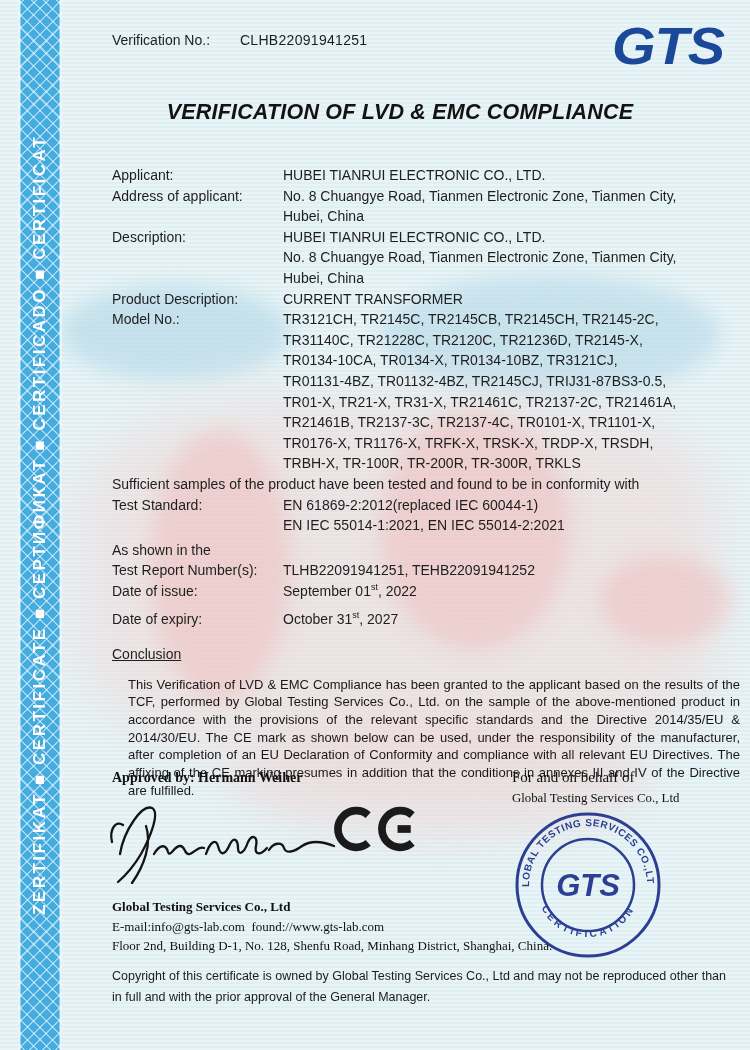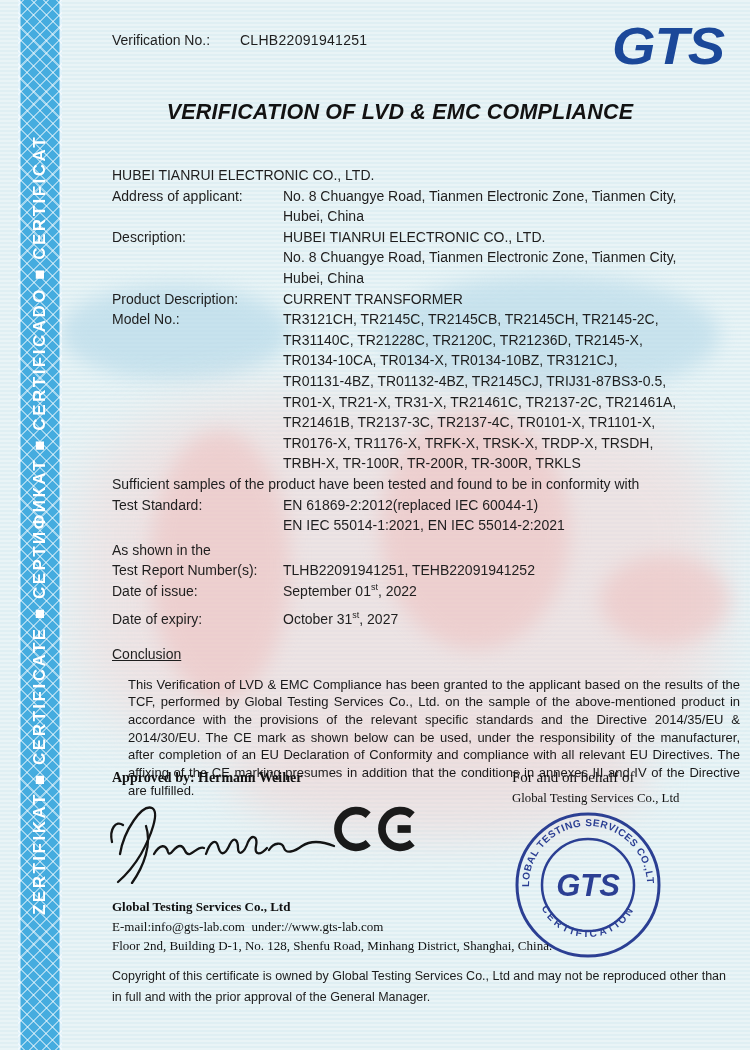--- a/index.html
+++ b/index.html
@@ -108,20 +108,21 @@
   <div class="verif-row">
     <span class="verif-label">Verification No.:</span>
     <span class="verif-value">CLHB22091941251</span>
   </div>
   <div class="logo">GTS</div>
   <div class="title">VERIFICATION OF LVD &amp; EMC COMPLIANCE</div>
 
   <div class="main">
 
     <div class="kv">
+      <div class="kl">Applicant:</div>
       <div class="kvv">
           <div>HUBEI TIANRUI ELECTRONIC CO., LTD.</div>
         </div>
     </div>
 
     <div class="kv">
       <div class="kl">Address of applicant:</div>
       <div class="kvv">
         <div>No. 8 Chuangye Road, Tianmen Electronic Zone, Tianmen City,</div>
         <div>Hubei, China</div>
@@ -230,19 +231,19 @@
       <textPath href="#tp" startOffset="50%" text-anchor="middle">GLOBAL TESTING SERVICES CO.,LTD.</textPath>
     </text>
     <text font-family="Liberation Sans, sans-serif" font-size="10" font-weight="bold" fill="#2b3f93" letter-spacing="3">
       <textPath href="#bp" startOffset="50%" text-anchor="middle">CERTIFICATION</textPath>
     </text>
     <text x="75" y="86" text-anchor="middle" font-family="Liberation Sans, sans-serif" font-size="31" font-weight="bold" font-style="italic" fill="#2b3f93">GTS</text>
   </svg>
 
   <div class="footer serif">
     <div class="f-company">Global Testing Services Co., Ltd</div>
-    <div class="f-contact">E-mail:info@gts-lab.com  under://www.gts-lab.com</div>
+    <div class="f-contact">E-mail:info@gts-lab.com  found://www.gts-lab.com</div>
     <div>Floor 2nd, Building D-1, No. 128, Shenfu Road, Minhang District, Shanghai, China.</div>
   </div>
 
   <div class="copyright">Copyright of this certificate is owned by Global Testing Services Co., Ltd and may not be reproduced other than in full and with the prior approval of the General Manager.</div>
 
 </div>
 
 </body></html>

